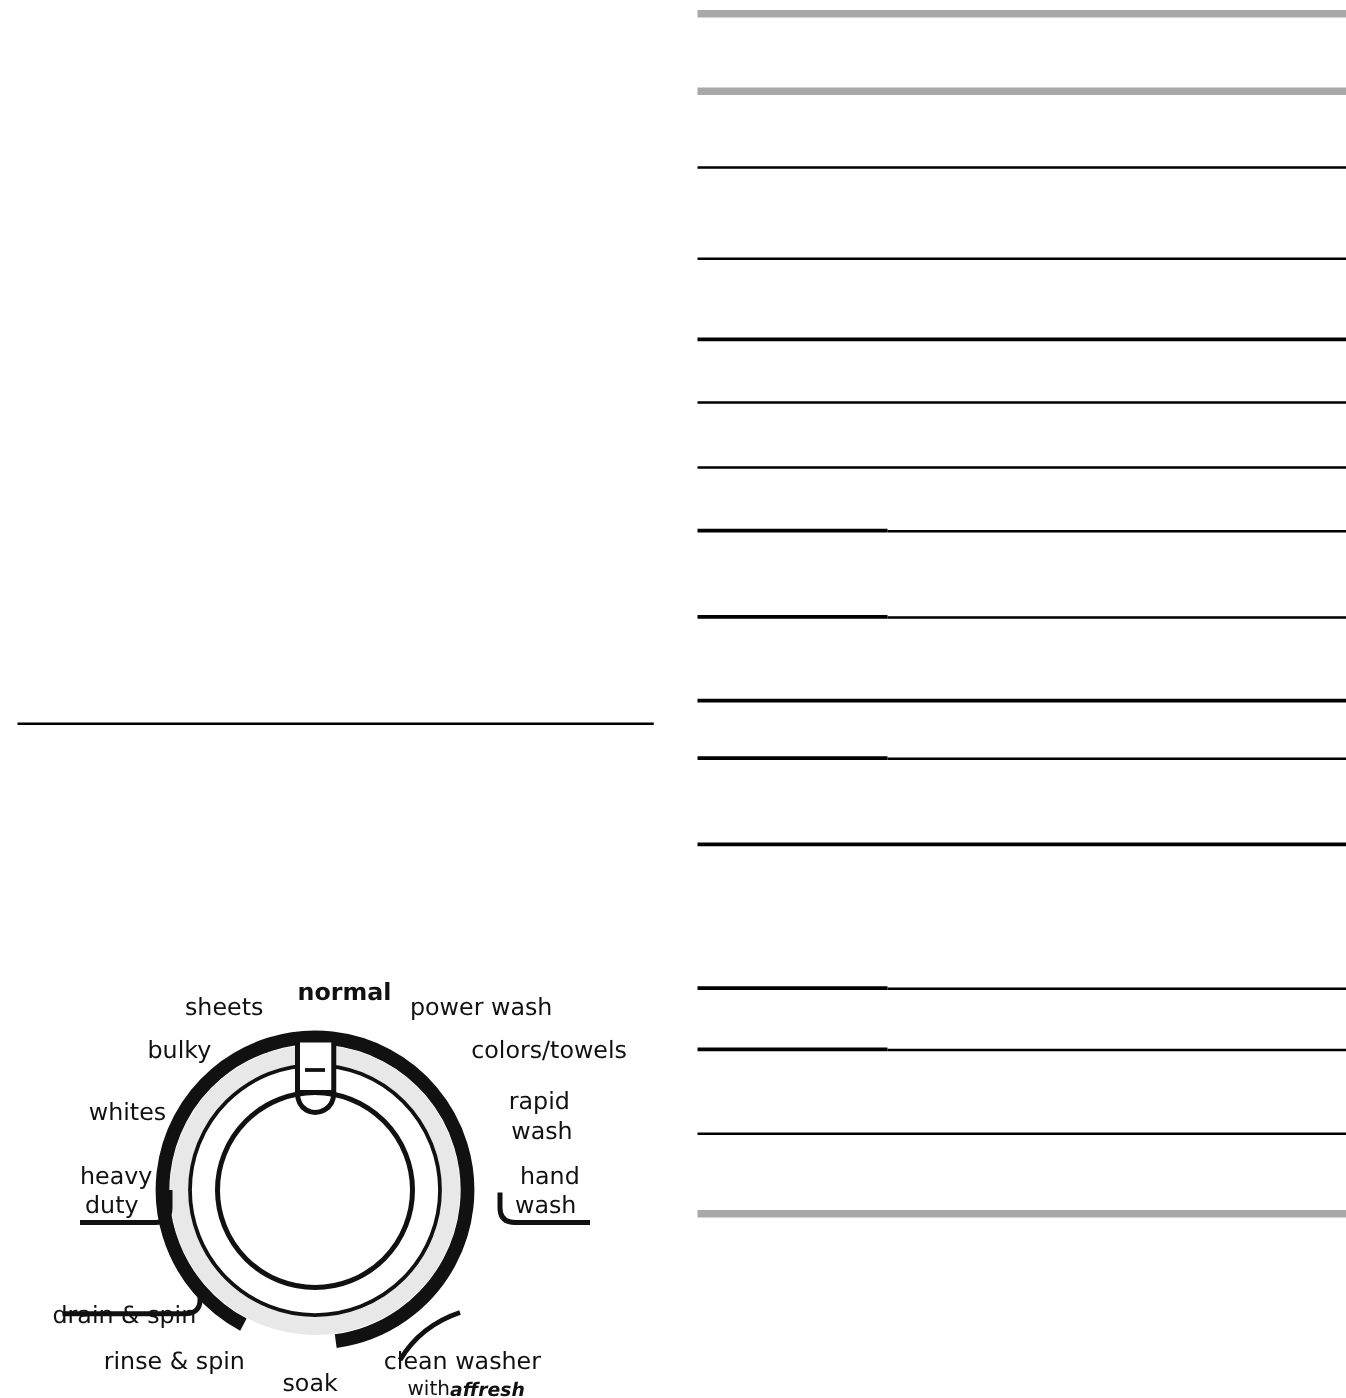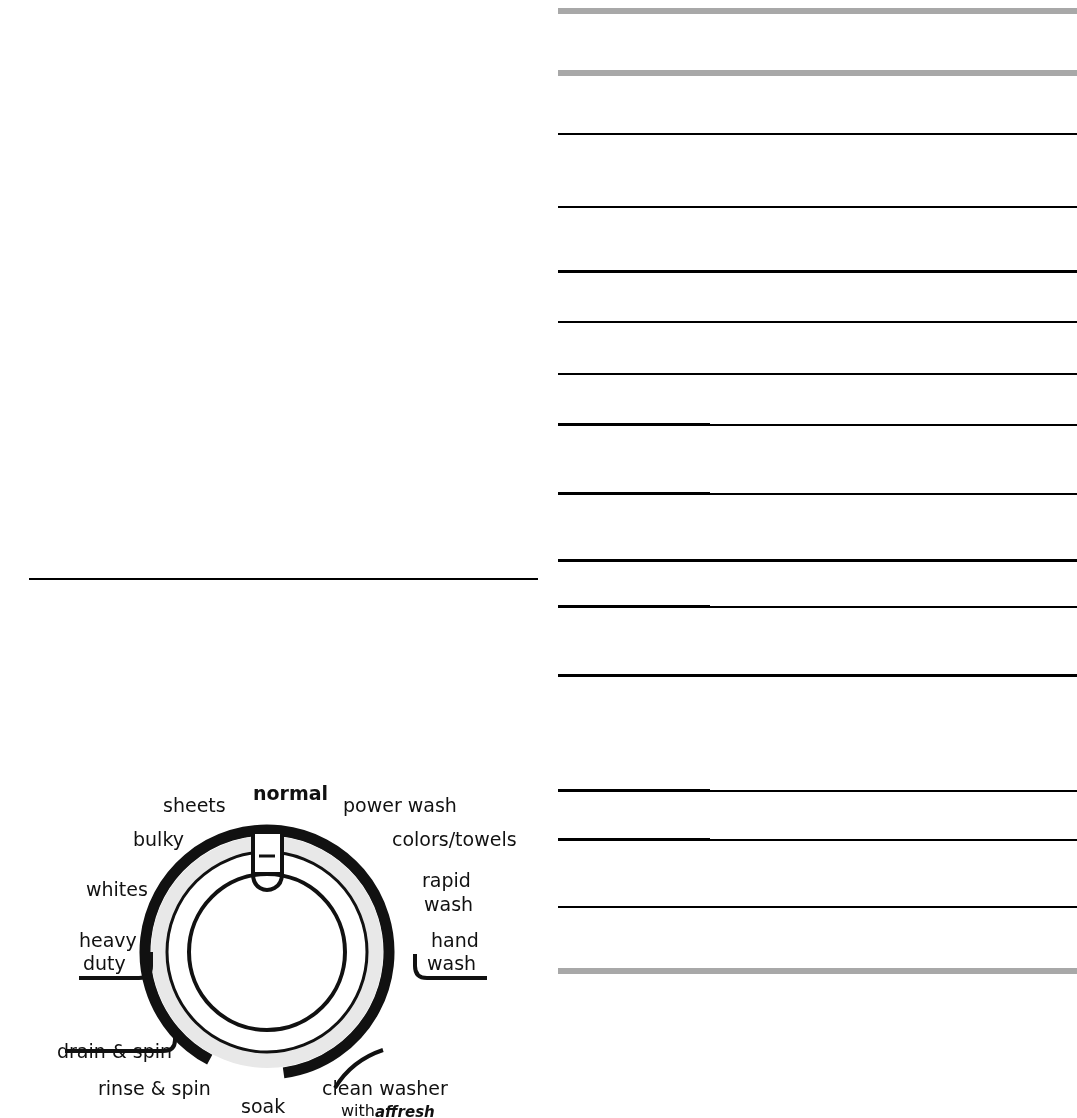--- a/index.html
+++ b/index.html
@@ -21,21 +21,20 @@
     position: absolute;
     inset: 0;
   }
 
   .left-col {
     position: absolute;
     left: 0;
     top: 0;
     width: 530px;
     height: 1118px;
-    margin-left: 15px;
   }
 
   .right-col {
     position: absolute;
     left: 558px;
     top: 0;
     width: 519px;
     height: 1118px;
   }
 

